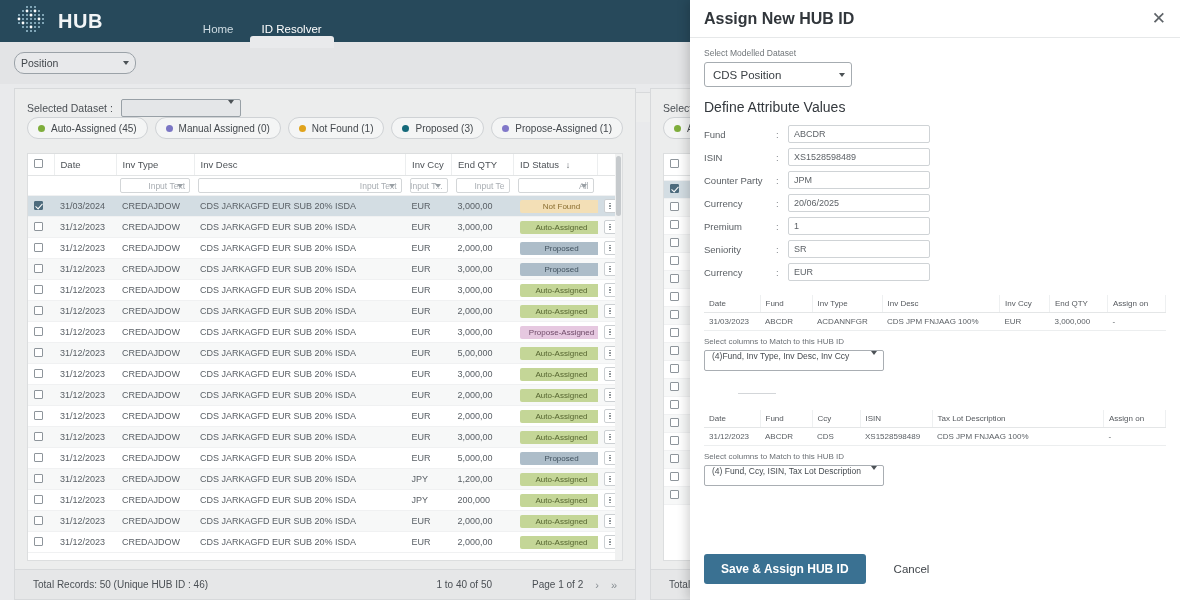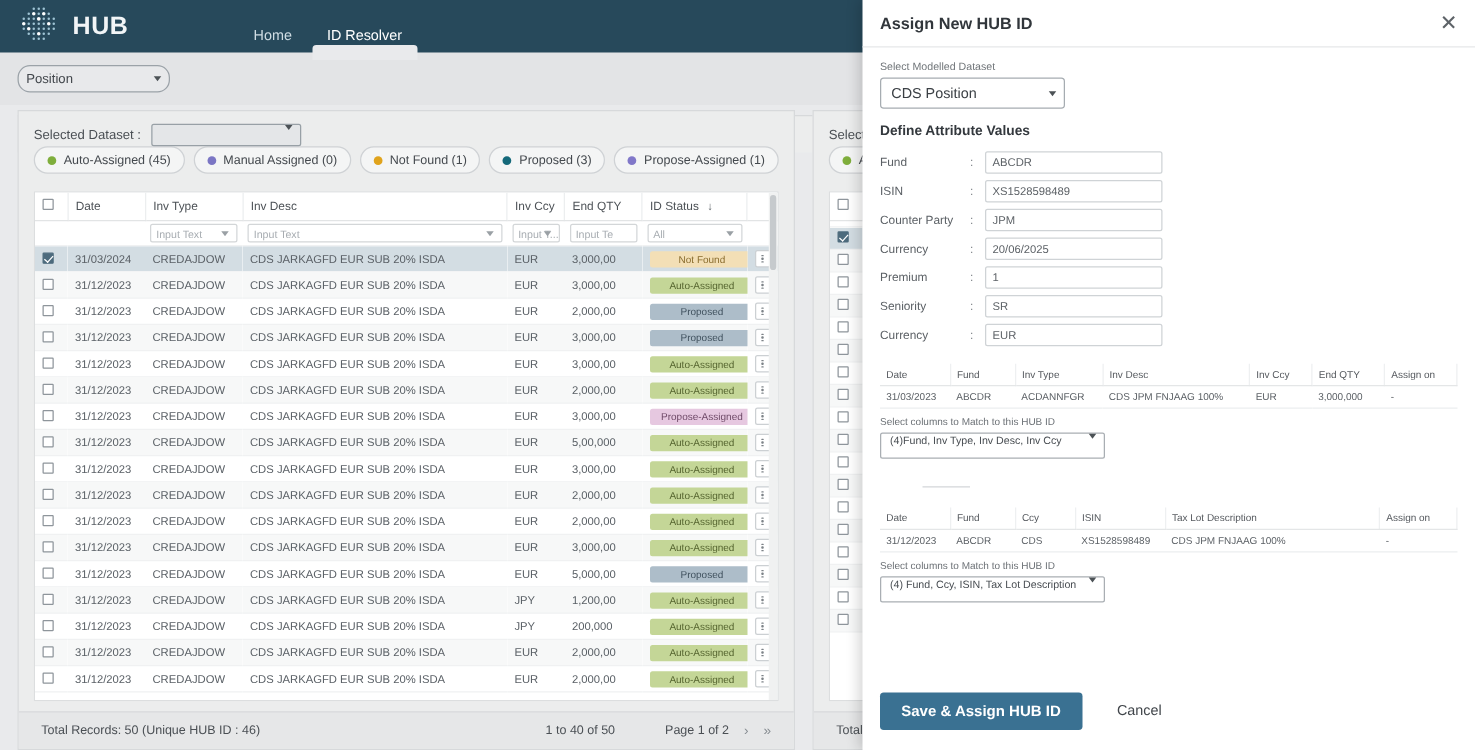--- a/index.html
+++ b/index.html
@@ -91,21 +91,21 @@
   }
   .grid td {
     font-size:9px; color:#5a6066; padding:3px 6px; border-bottom:1px solid #f0f1f2;
     white-space:nowrap; overflow:hidden;
   }
   .grid tr:nth-child(even) td { background:#f7f8f8; }
   .grid tr.selected td { background:#d3dde3; }
   .filter-cell { padding:2px 4px !important; border-bottom:1px solid #e2e4e5; background:#fff !important; }
   .filter-box {
     height:15px; border:1px solid #d3d6d8; border-radius:2px; background:#fff;
-    font-size:8.5px; color:#a8adb2; display:flex; align-items:center; padding:0 4px; position:relative;
+    font-size:8.5px; color:#a8adb2; display:flex; align-items:center; padding:0 4px; position:relative;justify-content:flex-end;
   }
   .filter-box .caret { border-top-color:#9aa0a5; }
   .cb {
     width:9px; height:9px; border:1px solid #8e959b; background:#fff; border-radius:1px;
     display:inline-block; cursor:pointer;
   }
   .cb.checked { background:#4d6b7d; border-color:#4d6b7d; position:relative; }
   .cb.checked:after {
     content:""; position:absolute; left:2px; top:0px; width:3px; height:6px;
     border:solid #fff; border-width:0 1.5px 1.5px 0; transform:rotate(42deg);
@@ -132,30 +132,30 @@
 
   
   .modal {
     position:absolute; top:0; right:0; width:490px; height:600px; background:#fff;
     box-shadow:-3px 0 10px rgba(0,0,0,.17); display:flex; flex-direction:column;
   }
   .modal-head {
     height:38px; display:flex; align-items:center; padding:0 14px;
     border-bottom:1px solid #e6e8e9; flex:none;
   }
-  .modal-title { font-size:13px; font-weight:bold; color:#31363b; }
+  .modal-title { font-size:16px; font-weight:bold; color:#31363b; }
   .close-x { margin-left:auto; font-size:17px; color:#5e6368; cursor:pointer; line-height:1; }
   .modal-body { flex:1; padding:10px 14px 0 14px; overflow:hidden; }
   .lbl-sm { font-size:8.5px; color:#707579; margin-bottom:4px; }
   .sel-box {
     width:148px; height:25px; border:1px solid #a6acb1; border-radius:3px;
     font-size:11.5px; color:#3b4045; display:flex; align-items:center; padding:0 8px;
     position:relative; cursor:pointer;
   }
-  .section-title { font-size:11px; font-weight:bold; color:#33383d; margin:12px 0 10px 0; }
+  .section-title { font-size:14px; font-weight:normal; color:#33383d; margin:12px 0 10px 0; }
   .attr-row { display:flex; align-items:center; margin-bottom:5px; }
   .attr-label { width:72px; font-size:9.5px; color:#5b6065; }
   .attr-colon { width:12px; font-size:9.5px; color:#80858a; }
   .attr-input {
     width:142px; height:18px; border:1px solid #cfd3d6; border-radius:2px;
     font-size:9px; color:#5d6267; padding:0 5px; background:#fff;
     display:flex; align-items:center;
   }
   .mtable { width:100%; border-collapse:collapse; table-layout:fixed; margin-top:4px; }
   .mtable th {

